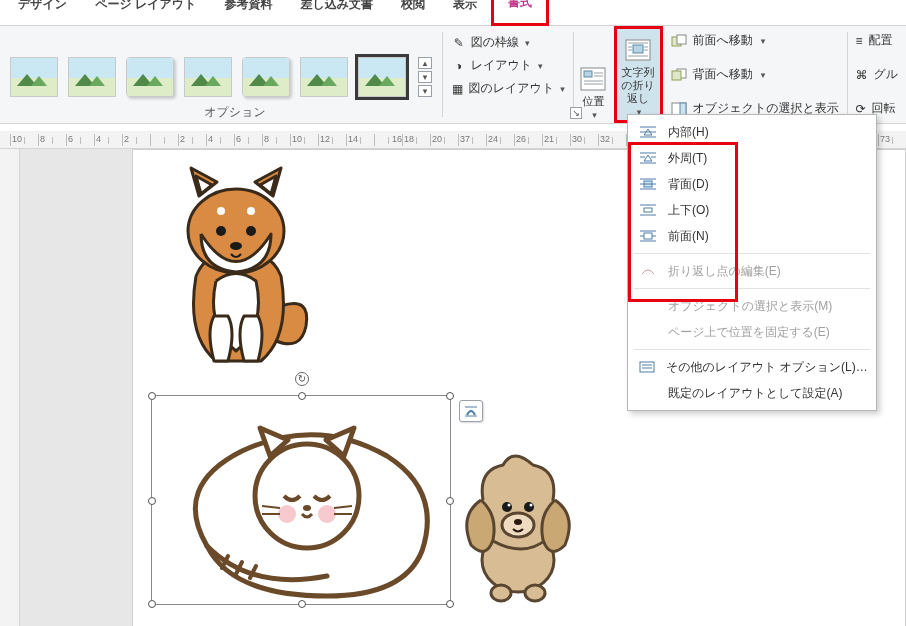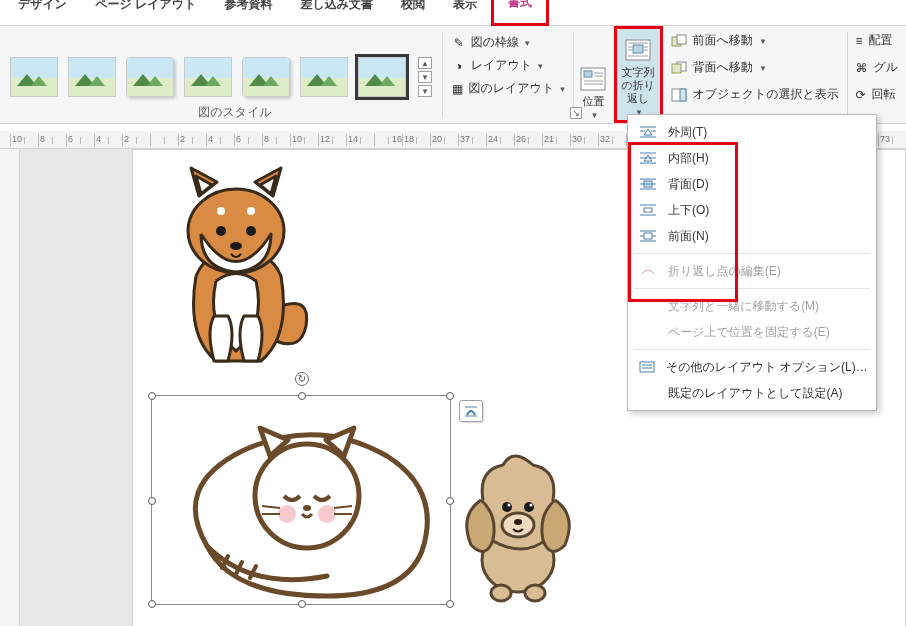--- a/index.html
+++ b/index.html
@@ -101,21 +101,21 @@
 
     .bigbtn{
       display:flex;flex-direction:column;align-items:center;justify-content:flex-end;
       width:56px;padding:6px 2px 2px 2px;gap:2px;text-align:center;line-height:1.2;
     }
     .bigbtn.active{ background:#cfe3ed; border:1px solid #8fb6cc;}
     .bigbtn .bigic{width:32px;height:28px;display:flex;align-items:center;justify-content:center;}
     .bigbtn .lbl{font-size:11px;}
 
     .right-col{
-      display:flex;flex-direction:column;padding:6px 6px;gap:10px;
+      display:flex;flex-direction:column;padding:6px 6px;gap:17px;
     }
     .rc-item{display:flex;align-items:center;gap:6px;white-space:nowrap;color:#333;padding:0 2px;}
 
     
     .dropmenu{
       position:absolute;left:627px;top:114px;width:250px;background:#fff;border:1px solid #b8b8b8;
       box-shadow:3px 3px 6px rgba(0,0,0,.2);z-index:10;padding:4px 0;
     }
     .dm-item{
       display:flex;align-items:center;gap:10px;height:26px;padding:0 10px;color:#333;white-space:nowrap;
@@ -211,21 +211,21 @@
         <div class="ground"></div>
         <div class="mtn"></div>
         <div class="mtn2"></div>
       </div>
     <div class="gallery-more">
       <span>▴</span>
       <span>▾</span>
       <span>▾</span>
     </div>
   </div>
-  <div class="style-label">図のスタイル</div>
+  <div class="style-label">オプション</div>
   <div class="dialog-launch">↘</div>
 
   <div class="vsep"></div>
 
   <div class="mini-col" style="width:130px">
     <div class="mini-item">
       <span class="ic">✎</span>
       <span>図の枠線</span>
       <span class="dd">▾</span>
     </div>
@@ -324,37 +324,37 @@
     </div>
   </div>
 </div>
 
 <div class="dropmenu">
   <div class="dm-item">
     <span class="mi">
         <svg width="18" height="14">
           <line x1="1" y1="2" x2="17" y2="2" stroke="#4d7eaa"></line>
           <polygon points="9,4 13,10 5,10" fill="none" stroke="#4d7eaa"></polygon>
-          <line x1="1" y1="6" x2="6" y2="6" stroke="#4d7eaa"></line>
-          <line x1="12" y1="6" x2="17" y2="6" stroke="#4d7eaa"></line>
+          <line x1="1" y1="7" x2="17" y2="7" stroke="#4d7eaa"></line>
           <line x1="1" y1="12" x2="17" y2="12" stroke="#4d7eaa"></line>
         </svg>
       </span>
-    <span>外周(T)</span>
+    <span>内部(H)</span>
   </div>
   <div class="dm-item">
     <span class="mi">
         <svg width="18" height="14">
           <line x1="1" y1="2" x2="17" y2="2" stroke="#4d7eaa"></line>
           <polygon points="9,4 13,10 5,10" fill="none" stroke="#4d7eaa"></polygon>
-          <line x1="1" y1="7" x2="17" y2="7" stroke="#4d7eaa"></line>
+          <line x1="1" y1="6" x2="6" y2="6" stroke="#4d7eaa"></line>
+          <line x1="12" y1="6" x2="17" y2="6" stroke="#4d7eaa"></line>
           <line x1="1" y1="12" x2="17" y2="12" stroke="#4d7eaa"></line>
         </svg>
       </span>
-    <span>内部(H)</span>
+    <span>外周(T)</span>
   </div>
   <div class="dm-item">
     <span class="mi">
         <svg width="18" height="14">
           <rect x="5" y="4" width="8" height="6" fill="#cfe3ed" stroke="#4d7eaa"></rect>
           <line x1="1" y1="2" x2="17" y2="2" stroke="#4d7eaa"></line>
           <line x1="1" y1="7" x2="17" y2="7" stroke="#4d7eaa"></line>
           <line x1="1" y1="12" x2="17" y2="12" stroke="#4d7eaa"></line>
         </svg>
       </span>
@@ -386,21 +386,21 @@
     <span class="mi">
         <svg width="18" height="14">
           <path d="M3 10 Q9 2 15 10" fill="none" stroke="#c9a0a0"></path>
         </svg>
       </span>
     <span>折り返し点の編集(E)</span>
   </div>
   <div class="dm-sep"></div>
   <div class="dm-item disabled">
     <span class="mi"></span>
-    <span>文字列と一緒に移動する(M)</span>
+    <span>オブジェクトの選択と表示(M)</span>
   </div>
   <div class="dm-item disabled">
     <span class="mi"></span>
     <span>ページ上で位置を固定する(E)</span>
   </div>
   <div class="dm-sep"></div>
   <div class="dm-item">
     <span class="mi">
         <svg width="18" height="14">
           <rect x="2" y="2" width="14" height="10" fill="#fff" stroke="#4d7eaa"></rect>

